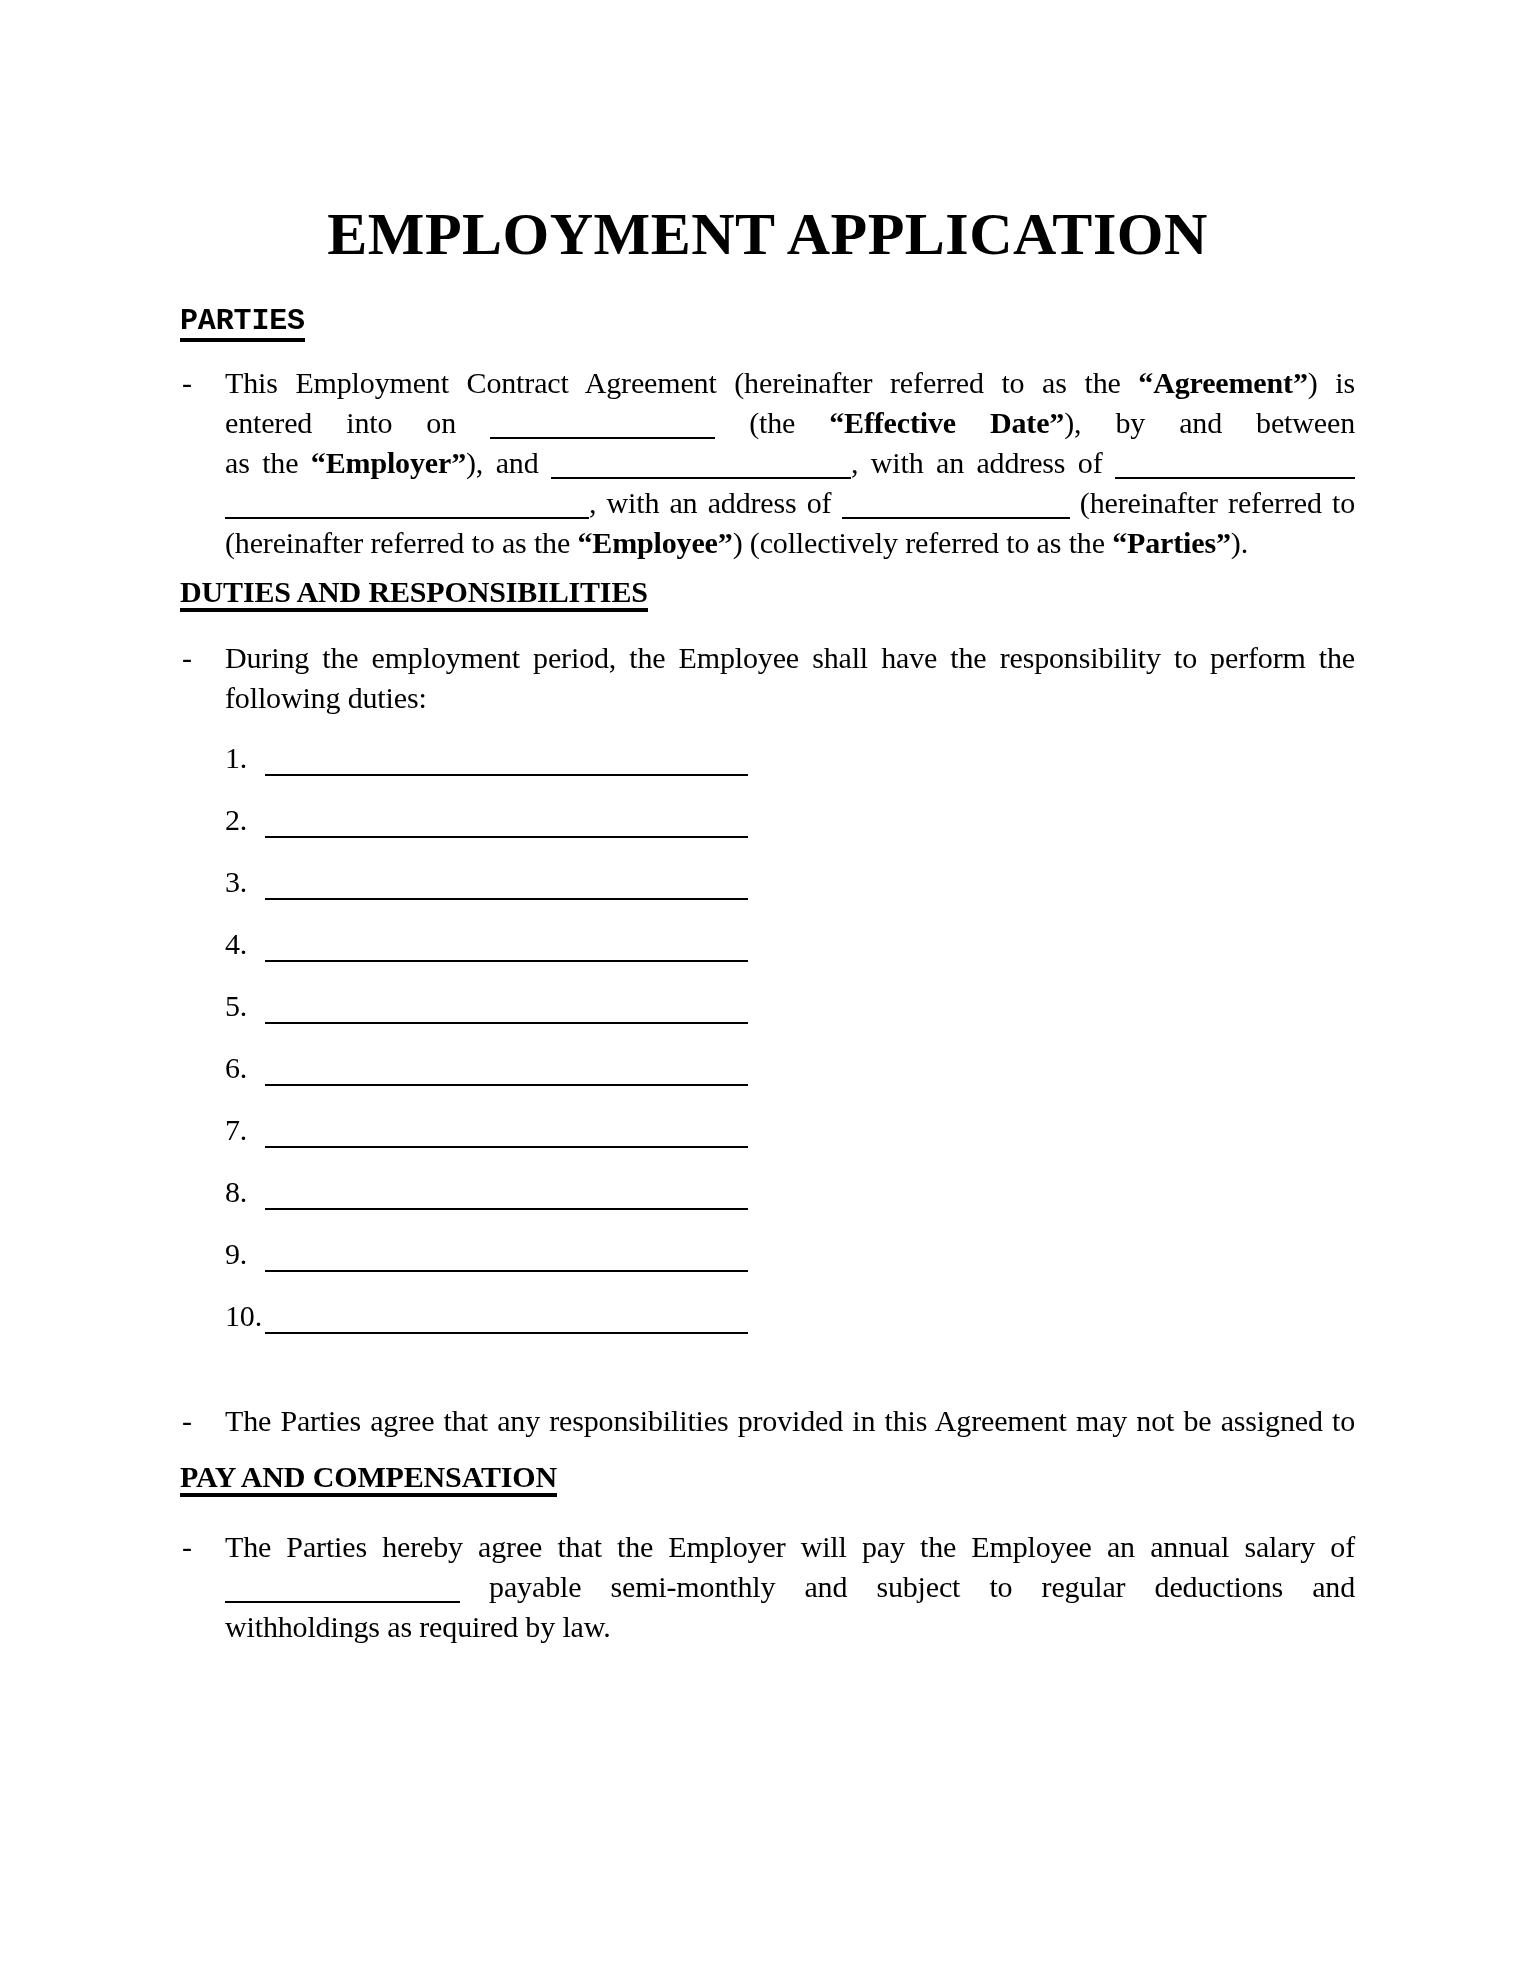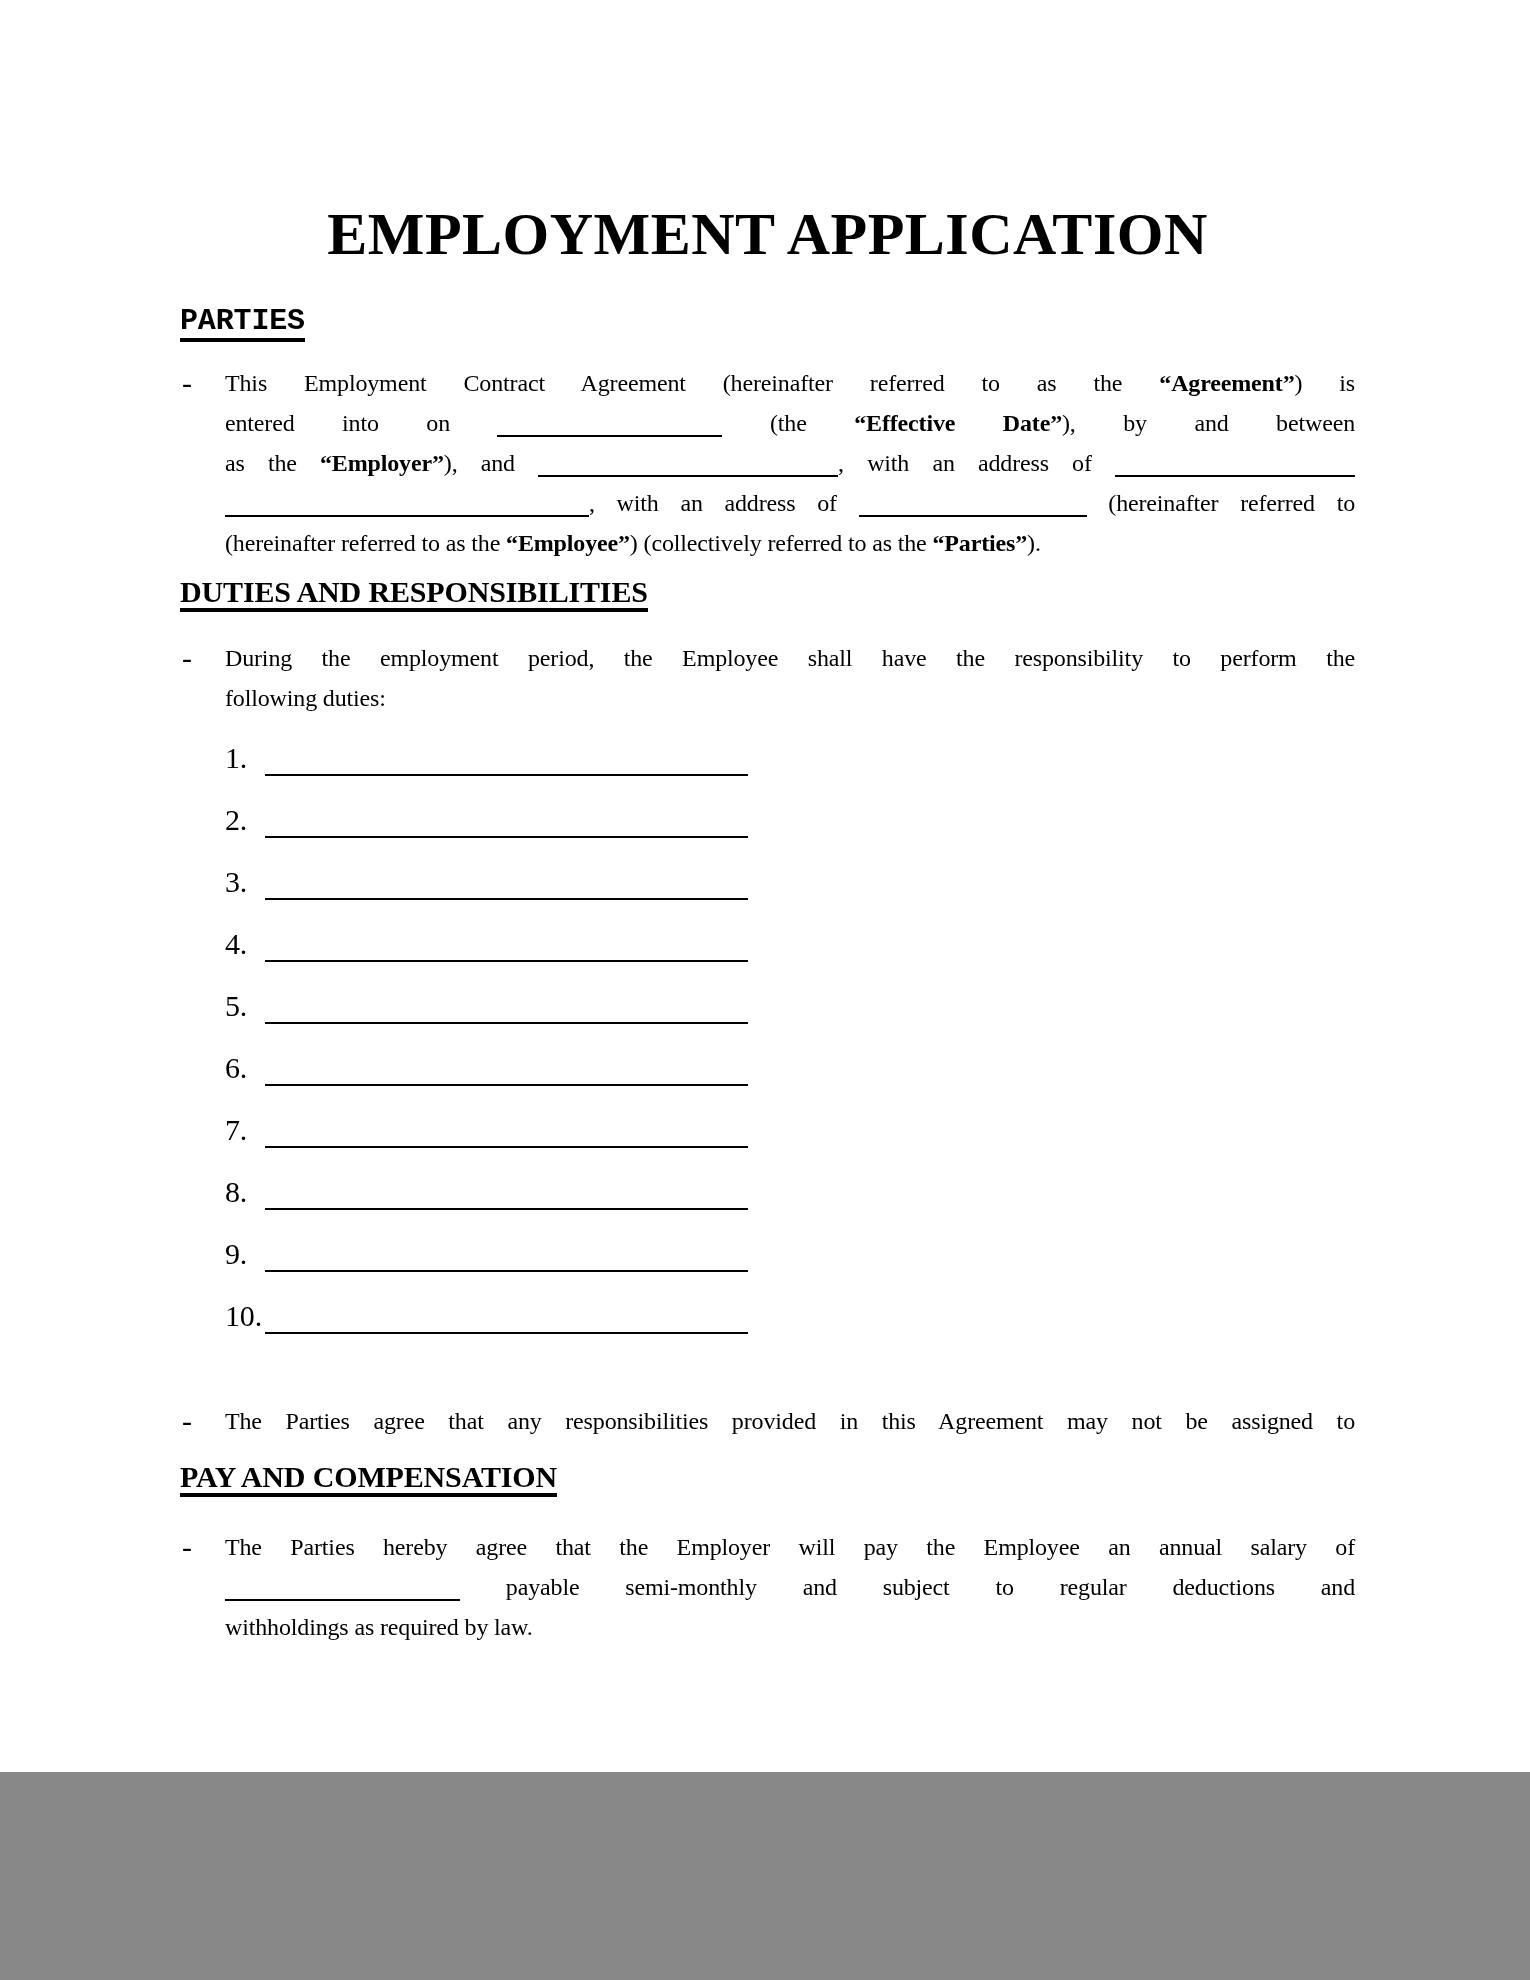--- a/index.html
+++ b/index.html
@@ -1,18 +1,18 @@
 <!DOCTYPE html>
 <html><head>
 <meta charset="utf-8">
 <style>
   html,body{margin:0;padding:0;background:#888;}
   .page{
     position:relative;
-    width:1530px;height:1772px;
+    width:1530px;height:1980px;
     margin:0 auto;
     background:#ffffff;color:#000000;
     font-family:"Liberation Serif","DejaVu Serif",serif;
     box-sizing:border-box;
     padding:204px 175px 0 180px;
     letter-spacing:-0.15px;
     overflow:hidden;
   }
   .doc-title{
     margin:0;
@@ -24,21 +24,21 @@
   }
   .sec{margin:0;}
   .heading{
     margin:0;
     font-size:30px;line-height:40px;font-weight:bold;
   }
   .hline{border-bottom:4px solid #000;padding-bottom:0px;}
   .para{position:relative;padding-left:45px;margin:0;}
   .dash{position:absolute;left:2px;top:0;font-size:30px;line-height:40px;}
   .pline{
-    font-size:24px;line-height:40px;
+    font-size:30px;line-height:40px;
     width:1130px;
     text-align:left;
   }
   .pline.just{text-align:justify;text-align-last:justify;}
   .pline b{font-weight:bold;}
   .blank{
     display:inline-block;
     height:28px;
     border-bottom:2px solid #000;
     margin-bottom:-6px;

